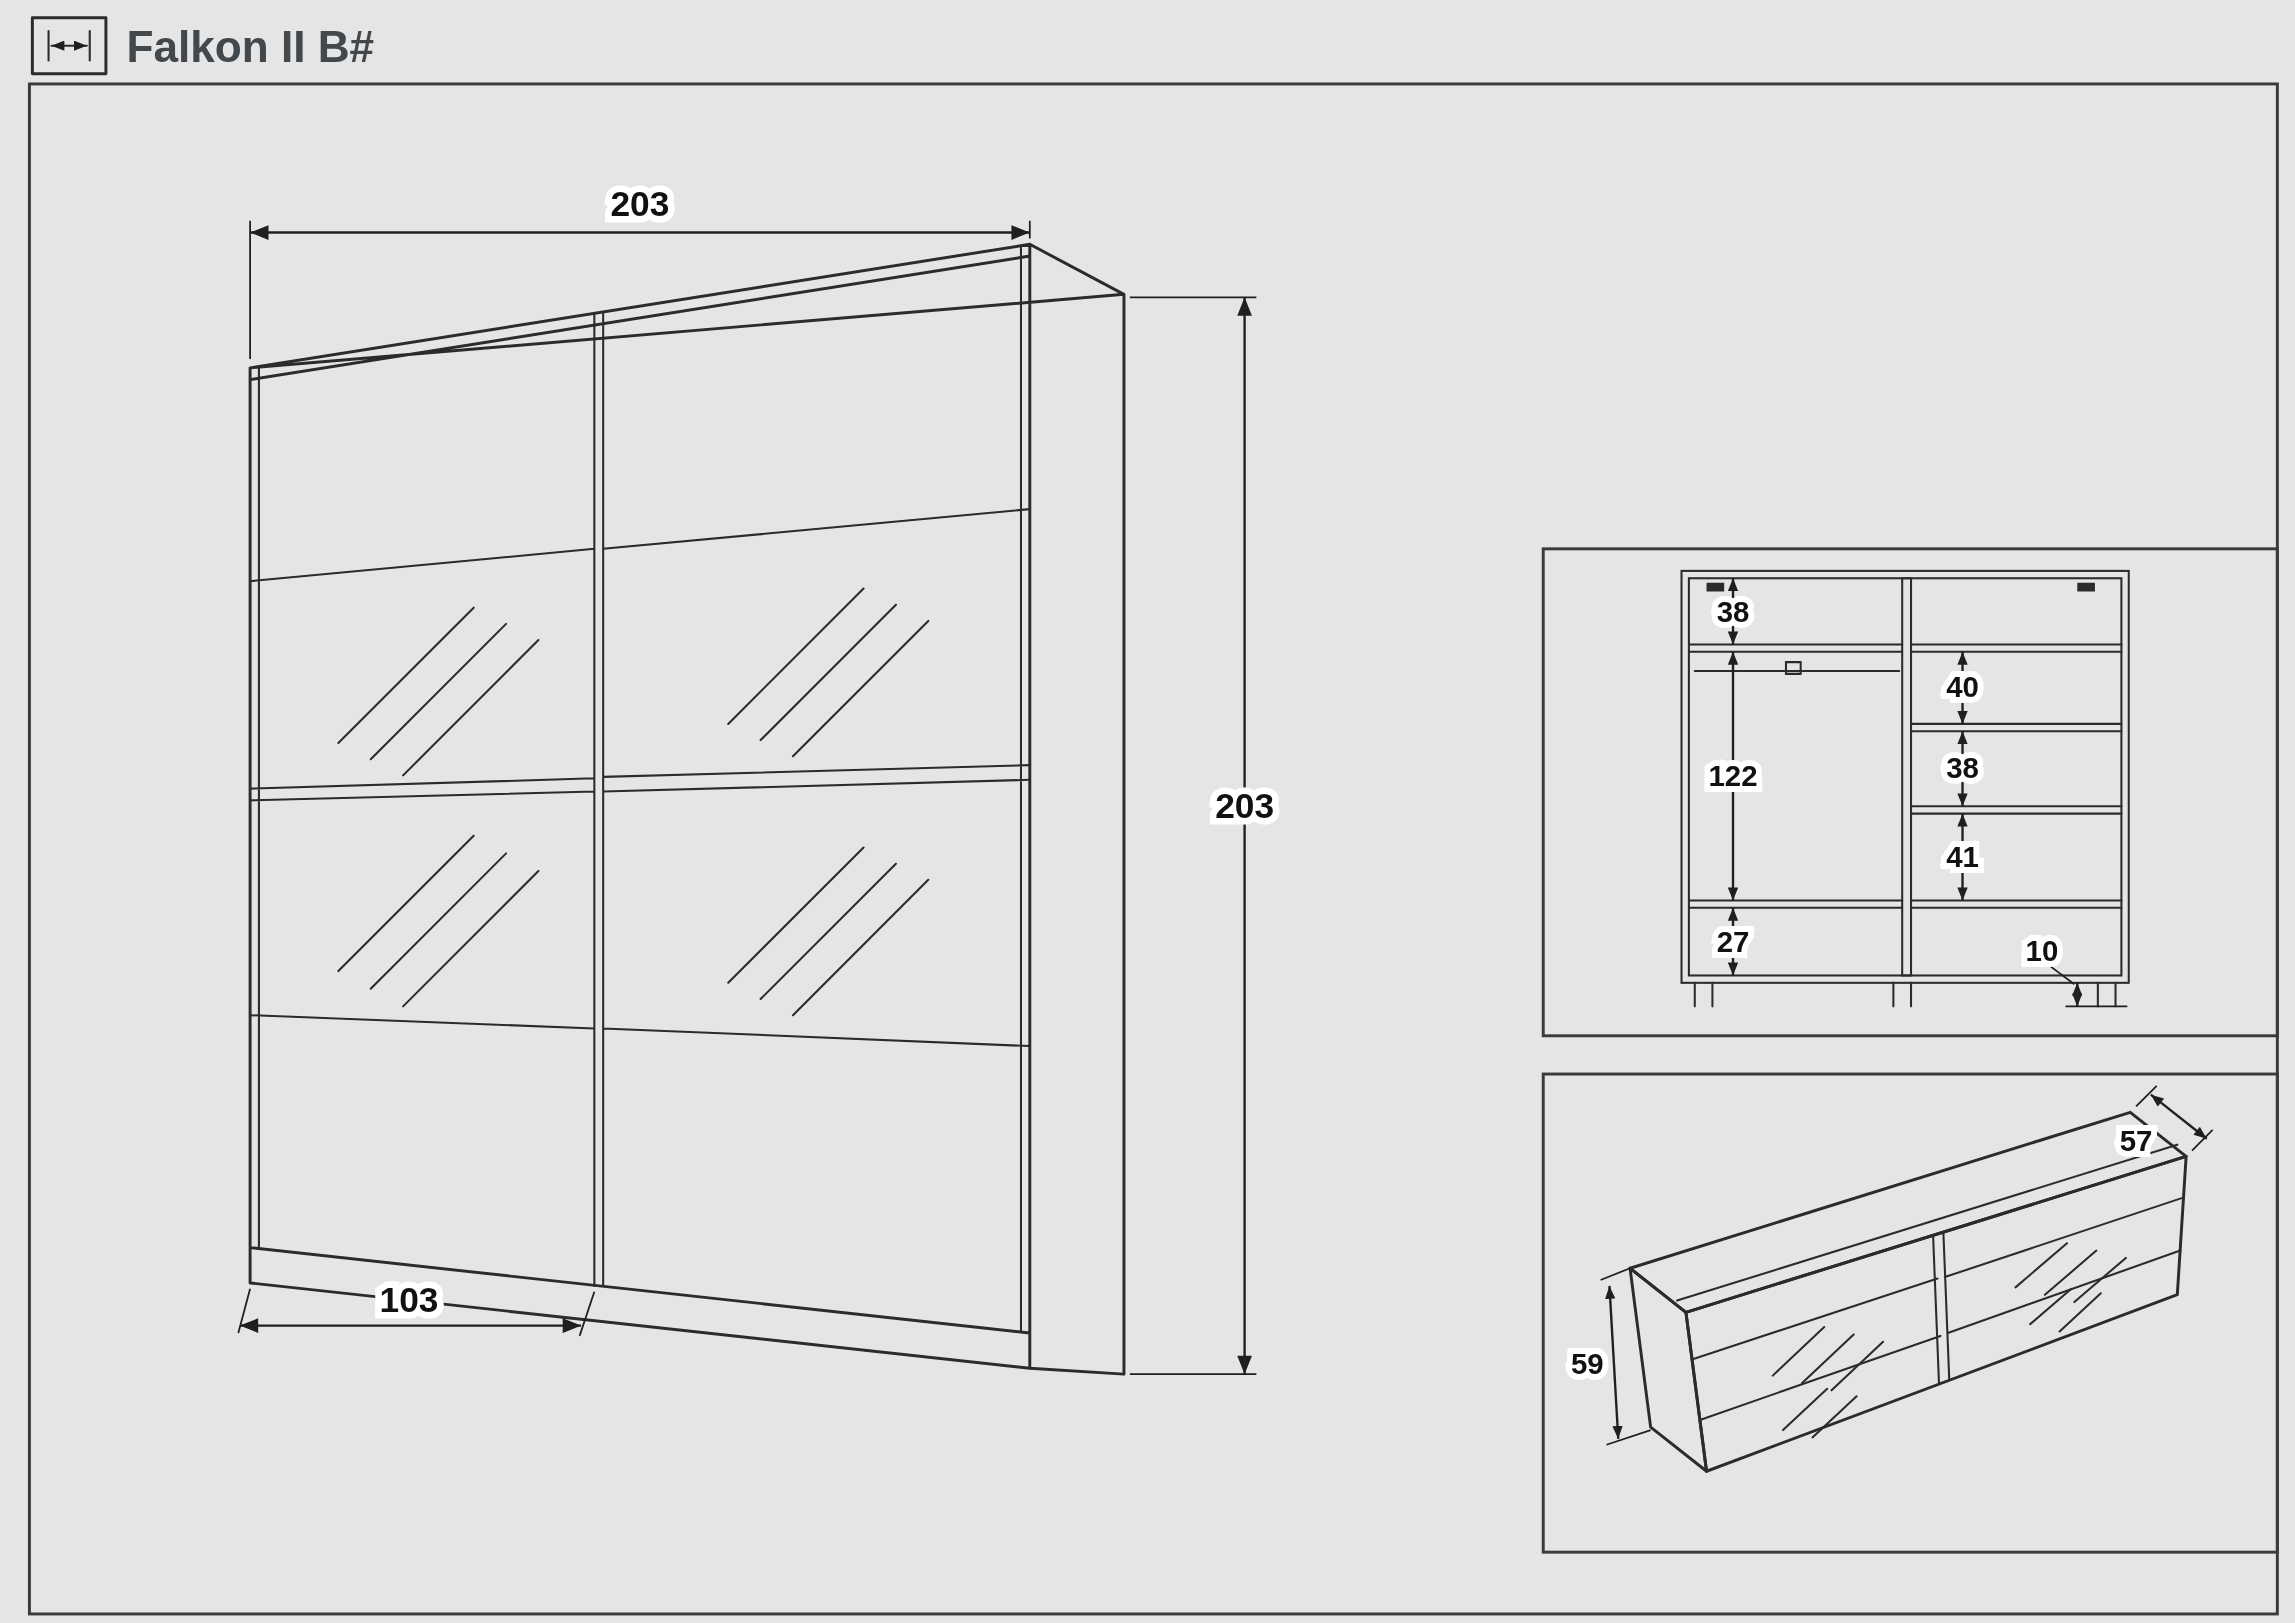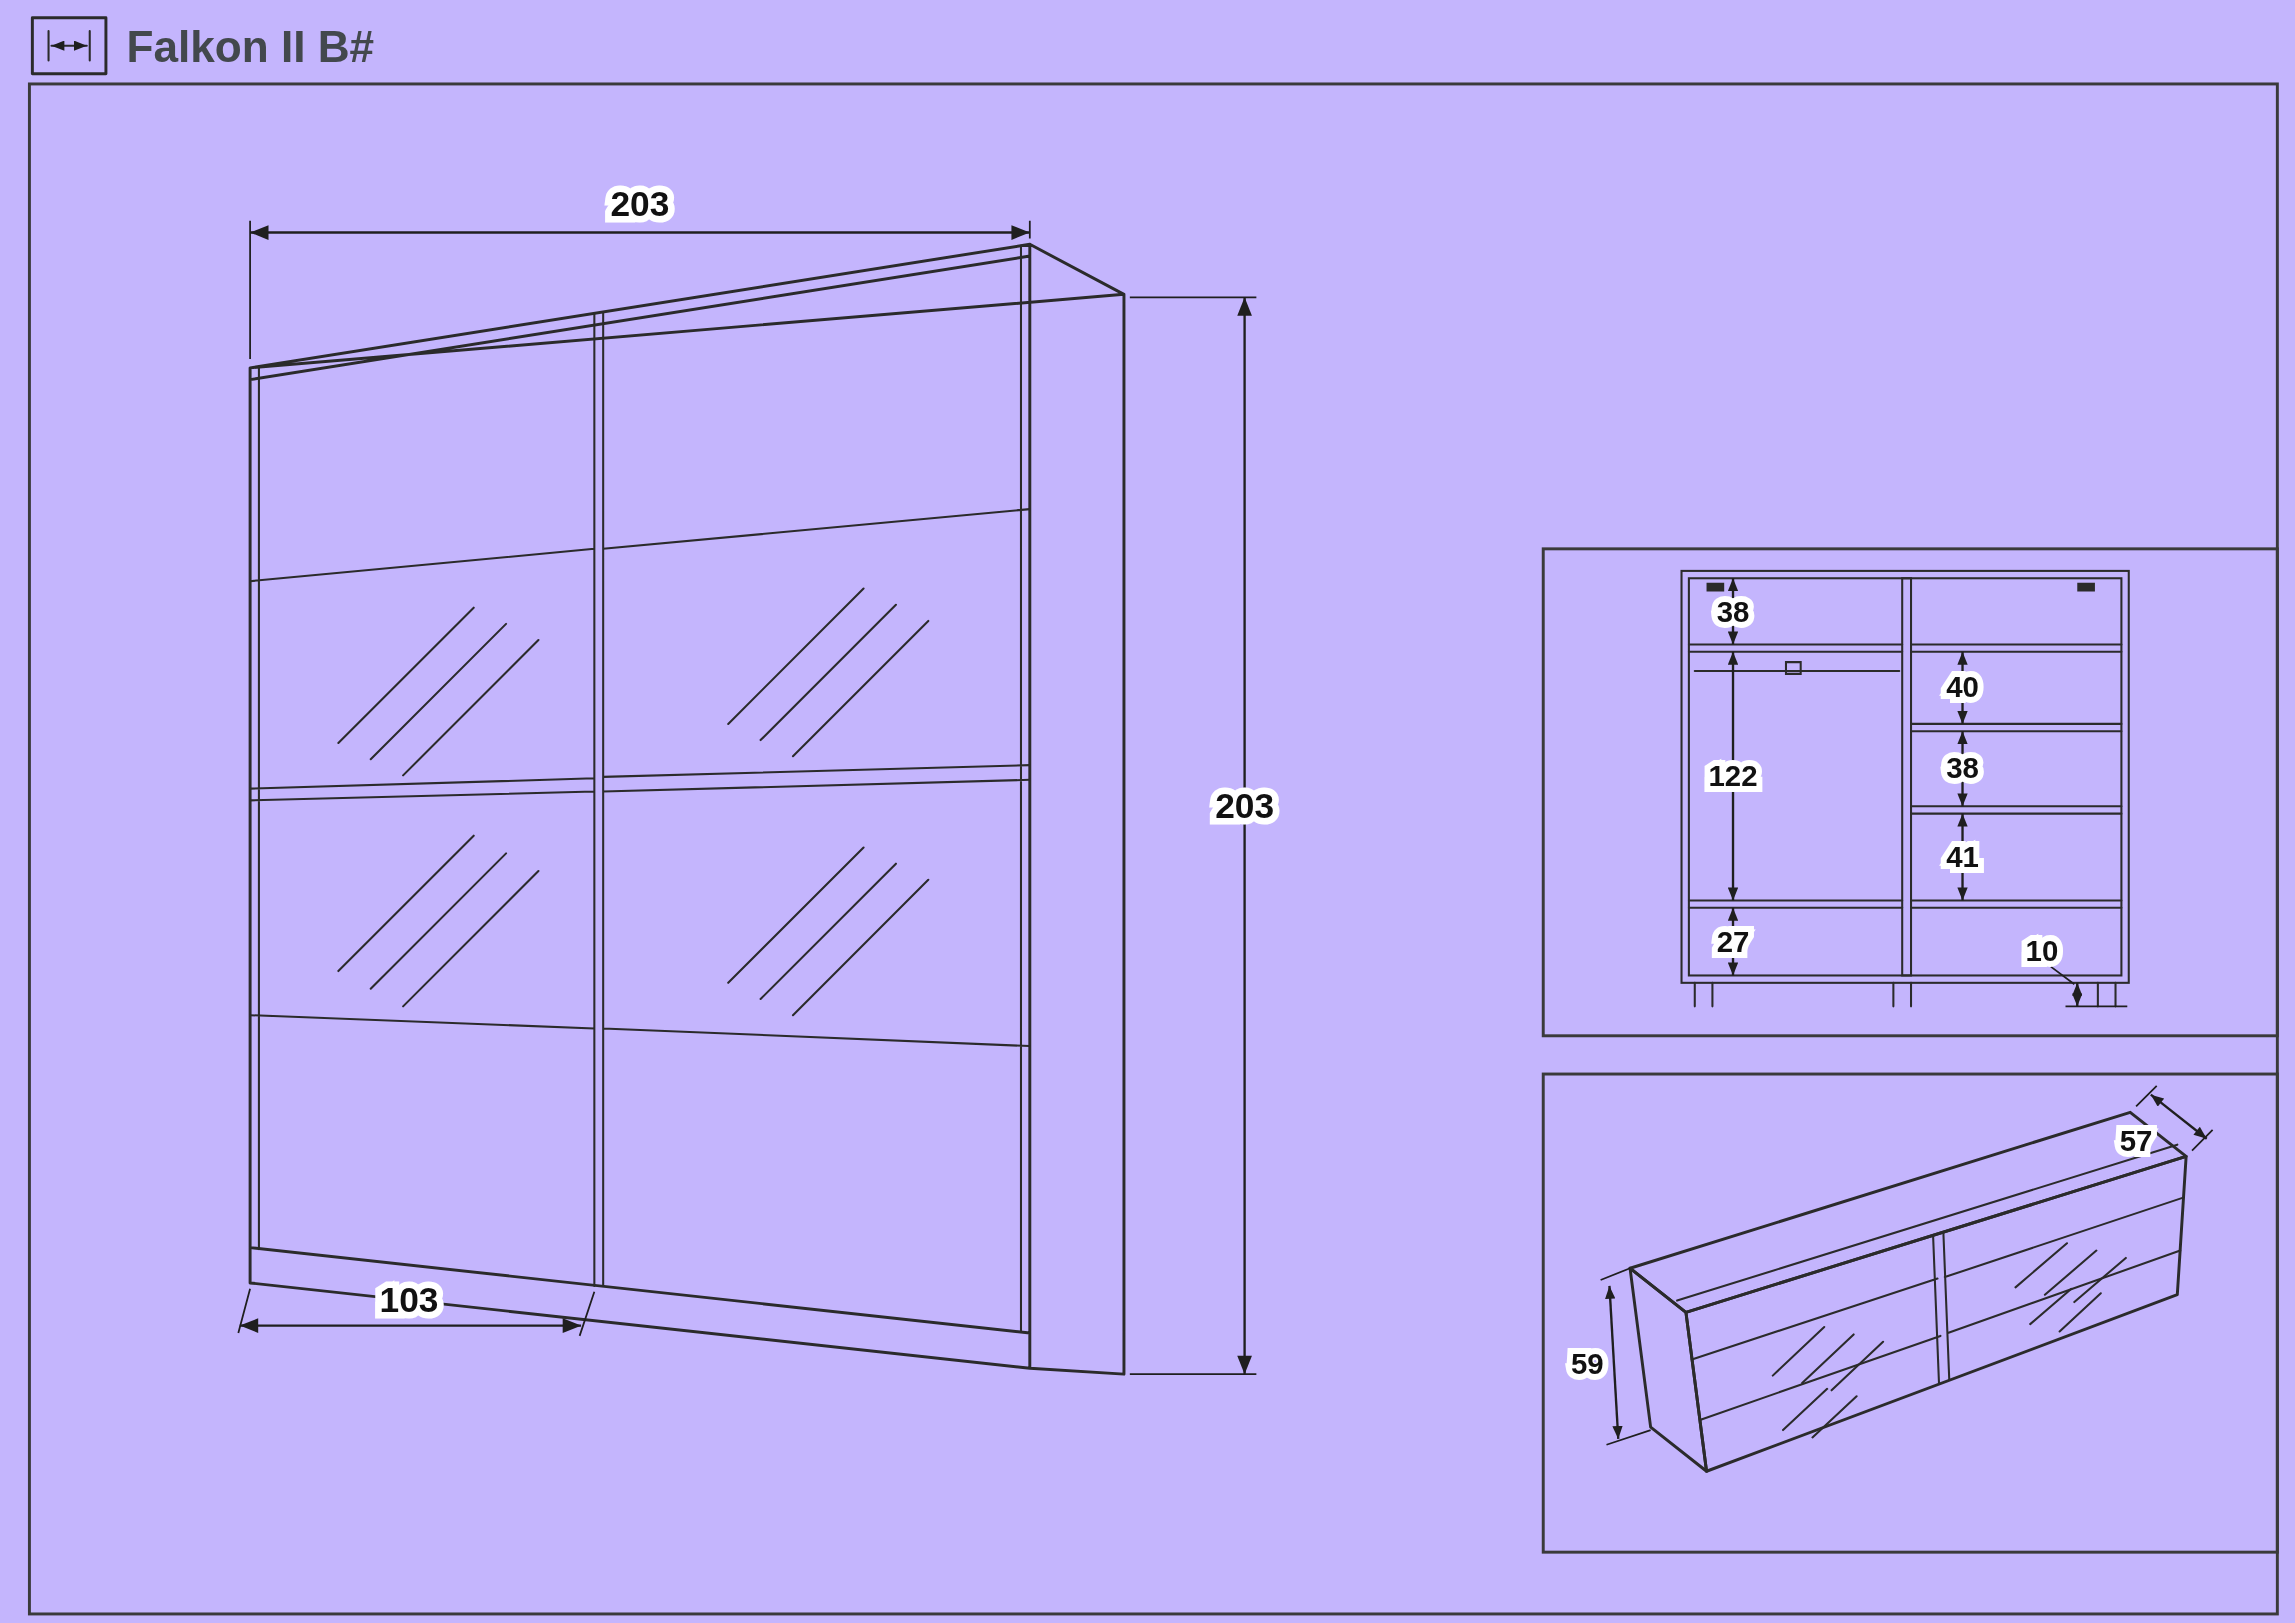--- a/index.html
+++ b/index.html
@@ -1,20 +1,20 @@
 <!DOCTYPE html>
 <html style="font-size:7.9px"><head>
 <meta charset="utf-8">
 <style>
   html,body{margin:0;padding:0;background:#ffffff;}
   .page{
     position:relative;
     width:100vw;
     aspect-ratio: 4678 / 3308;
-    background:#c4b5fd;
+    background:#e5e5e5;
     font-family:"Liberation Sans", sans-serif;
     overflow:hidden;
   }
   .page svg{position:absolute;inset:0;width:100%;height:100%;display:block;}
   text{font-family:"Liberation Sans", sans-serif;}
   .title-text{font-size:30px;font-weight:bold;fill:#43484d;}
   .dim{font-size:24px;font-weight:bold;fill:#111;stroke:#fff;stroke-width:9px;paint-order:stroke;text-anchor:middle;}
   .dim-s{font-size:20px;font-weight:bold;fill:#111;stroke:#fff;stroke-width:8px;paint-order:stroke;text-anchor:middle;}
   .ln{stroke:#2b2b2b;stroke-width:2;fill:none;stroke-linecap:round;stroke-linejoin:round;}
   .ln-thin{stroke:#2b2b2b;stroke-width:1.4;fill:none;stroke-linecap:round;}

